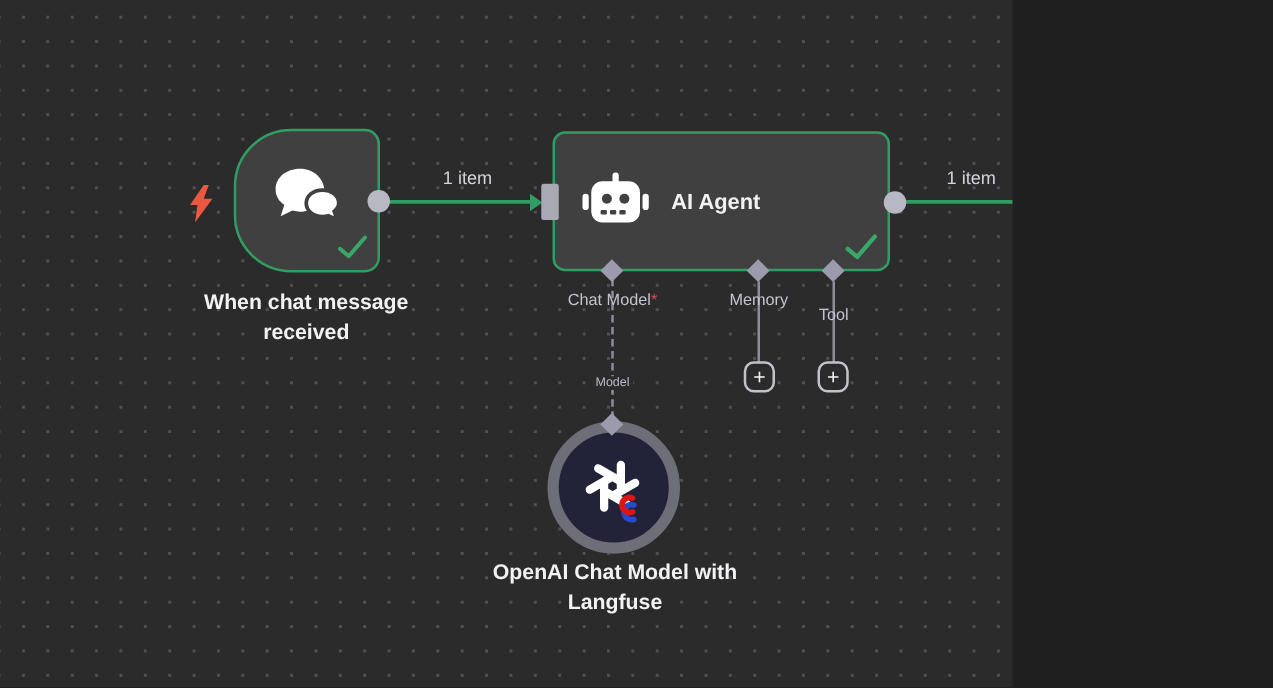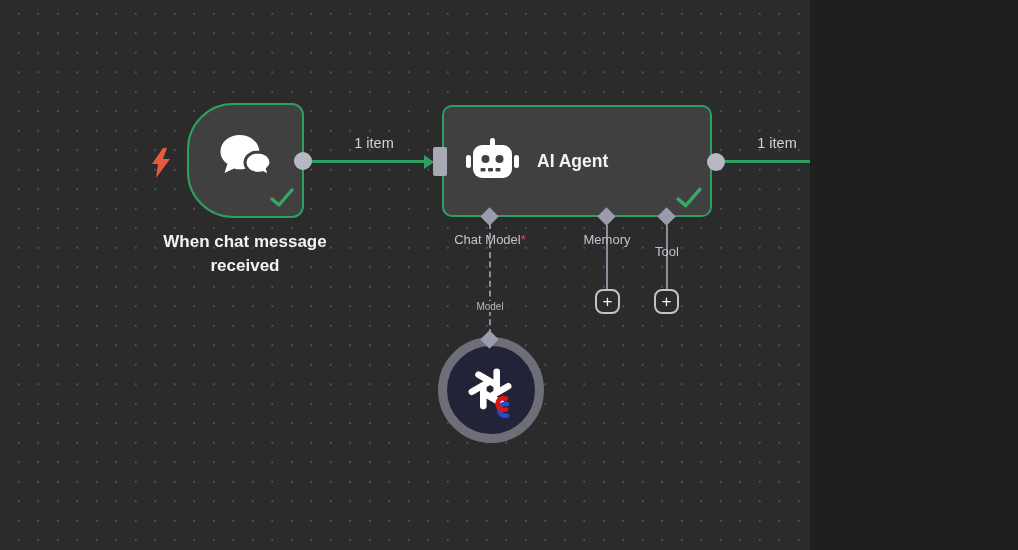--- a/index.html
+++ b/index.html
@@ -158,14 +158,15 @@
           <rect x="27.4" y="3.6" width="6.6" height="25" rx="3.3" transform="rotate(240 24 24)"></rect>
           <rect x="27.4" y="3.6" width="6.6" height="25" rx="3.3" transform="rotate(300 24 24)"></rect>
         </g>
       </svg>
       <svg class="icon" style="position:absolute;right:-6px;bottom:-4px;" width="30" height="24" viewBox="0 0 30 24">
         <path d="M15 20.5 a6 6 0 1 1 0 -11.5" fill="none" stroke="#2b49cf" stroke-width="4.6" stroke-linecap="round"></path>
         <path d="M14 3.5 a6 6 0 1 0 0 11" fill="none" stroke="#dd1612" stroke-width="4.6" stroke-linecap="round"></path>
       </svg>
     </div>
   </div>
+  <div class="node-title" style="left:382px;top:446px;width:220px;">OpenAI Chat Model with Langfuse</div>
 
 </div>
 
 </body></html>

